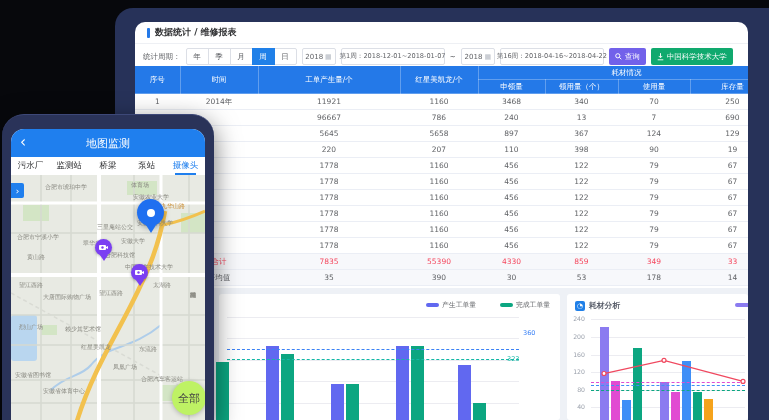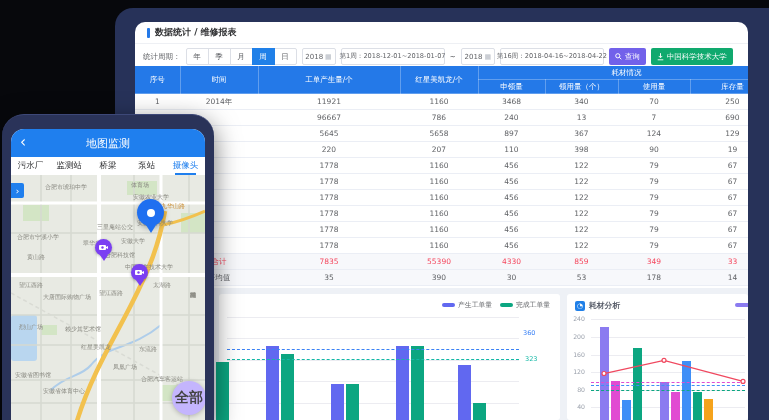--- a/index.html
+++ b/index.html
@@ -38,21 +38,21 @@
                 border-right:1px solid rgba(255,255,255,.28);border-bottom:1px solid rgba(255,255,255,.28);padding:0;}
   table.grid td{height:15px;border-bottom:1px solid #ebeef5;font-size:7.5px;color:#606266;
                 text-align:center;padding:0;white-space:nowrap;overflow:hidden;}
   tr.total td{background:#f7f8fb;color:#f5485e;}
   tr.avg td{background:#f7f8fb;}
   
   .charts-bg{position:absolute;left:0;top:266px;right:0;bottom:0;background:#eef1f6;}
   .panel{position:absolute;background:#fff;border-radius:3px;}
   .panelL{left:84px;top:272px;width:341px;height:126px;}
   .panelR{left:432px;top:272px;width:181px;height:126px;}
-  .legend{position:absolute;display:flex;gap:8px;align-items:center;}
+  .legend{position:absolute;display:flex;gap:24px;align-items:center;}
   .lgi{display:flex;align-items:center;gap:3px;font-size:6.8px;color:#606266;}
   .pill{width:13px;height:4px;border-radius:2px;display:inline-block;}
   .gridline{position:absolute;height:1px;background:#ececf1;}
   .bar{position:absolute;}
   .refline{position:absolute;border-top:1px dashed;}
   .reflab{position:absolute;font-size:6.5px;}
   .ytick{position:absolute;font-size:6.2px;color:#9aa0ab;width:16px;text-align:right;}
   .rc-head{position:absolute;left:8px;top:6px;display:flex;align-items:center;gap:4px;
            font-size:7.8px;font-weight:bold;color:#5a5f6b;}
   .rc-ic{width:10px;height:10px;background:#2080e8;border-radius:2px;color:#fff;font-size:7px;
@@ -68,23 +68,23 @@
   .ptabs{height:18px;display:flex;background:#fff;border-bottom:1px solid #f0f0f0;}
   .ptab{flex:1;text-align:center;font-size:8.5px;color:#303133;line-height:17px;position:relative;cursor:pointer;}
   .ptab.active{color:#1f7fee;}
   .ptab.active::after{content:"";position:absolute;left:22%;right:22%;bottom:0;height:2px;background:#1f7fee;}
   .pmap{position:absolute;left:0;top:46px;right:0;bottom:0;background:#e8eae3;overflow:hidden;}
   .mlabel{position:absolute;font-size:6px;color:#8a8a82;white-space:nowrap;transform-origin:0 0;}
   .mlabel.vert{writing-mode:vertical-rl;}
   .pin{position:absolute;}
   .pinc{border-radius:50%;display:flex;align-items:center;justify-content:center;}
   .ptail{width:0;height:0;border-left:4px solid transparent;border-right:4px solid transparent;margin:-1px auto 0;}
-  .allbtn{position:absolute;width:34px;height:34px;border-radius:50%;background:#c4b5fd;
+  .allbtn{position:absolute;width:34px;height:34px;border-radius:50%;background:#bef264;
           box-shadow:0 1px 5px rgba(0,0,0,.25);display:flex;align-items:center;justify-content:center;
-          font-size:14px;color:#444;cursor:pointer;font-weight:bold;}
+          font-size:11px;color:#444;cursor:pointer;}
   .expand{position:absolute;width:13px;height:15px;background:#1f7fee;border-radius:0 2px 2px 0;
           color:#fff;font-size:9px;display:flex;align-items:center;justify-content:center;cursor:pointer;}
   svg{display:block;}
 </style>
 </head>
 <body>
 
 <div class="laptop"></div>
 
 <div class="card">
@@ -307,21 +307,21 @@
       <div class="bar" style="left: 177px; top: 51.7832px; width: 13px; height: 100.217px; background: rgb(97, 104, 240);"></div>
       <div class="bar" style="left: 239px; top: 71.18px; width: 13px; height: 80.82px; background: rgb(97, 104, 240);"></div>
       <div class="bar" style="left: -3px; top: 68.486px; width: 13px; height: 83.514px; background: rgb(12, 166, 129);"></div>
       <div class="bar" style="left: 62px; top: 60.404px; width: 13px; height: 91.596px; background: rgb(12, 166, 129);"></div>
       <div class="bar" style="left: 127px; top: 90.038px; width: 13px; height: 61.962px; background: rgb(12, 166, 129);"></div>
       <div class="bar" style="left: 192px; top: 51.7832px; width: 13px; height: 100.217px; background: rgb(12, 166, 129);"></div>
       <div class="bar" style="left: 254px; top: 108.896px; width: 13px; height: 43.104px; background: rgb(12, 166, 129);"></div>
       <div class="refline" style="left: 8px; width: 292px; top: 55.016px; border-color: rgb(59, 130, 246);"></div>
       <span class="reflab" style="left: 304px; top: 35px; color: rgb(59, 130, 246);">360</span>
       <div class="refline" style="left: 8px; width: 292px; top: 64.9838px; border-color: rgb(20, 184, 166);"></div>
-      <span class="reflab" style="left: 306px; top: 60.9838px; color: rgb(20, 184, 166);">323</span>
+      <span class="reflab" style="left: 288px; top: 60.9838px; color: rgb(20, 184, 166);">323</span>
     </div>
 
   <div class="panel panelR" id="panelR">
     <div class="rc-head">
       <span class="rc-ic">◔</span>
       <span>耗材分析</span>
     </div>
   <div class="gridline" style="left: 24px; width: 154px; top: 113.4px;"></div>
       <span class="ytick" style="left: 2px; top: 109.4px;">40</span>
       <div class="gridline" style="left: 24px; width: 154px; top: 95.8px;"></div>

